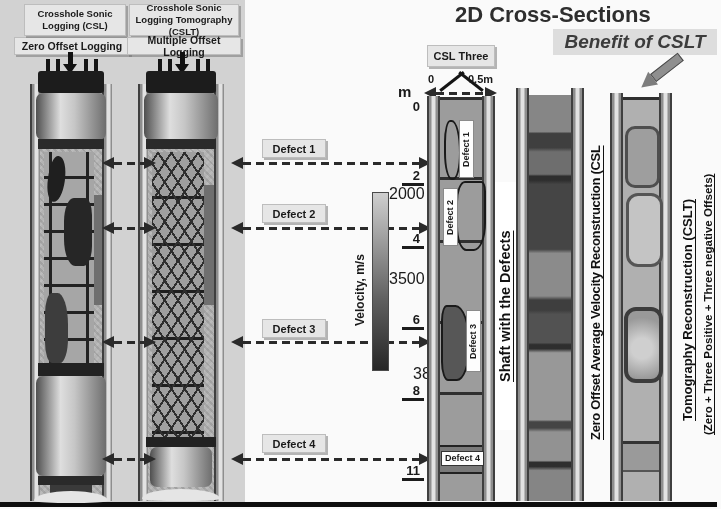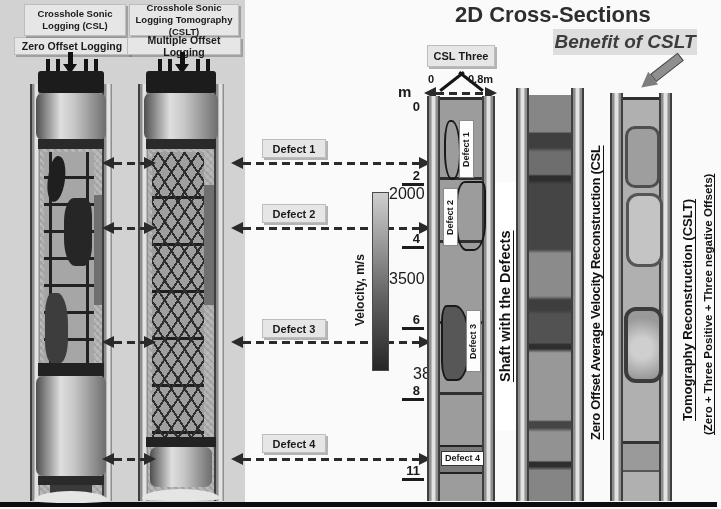--- a/index.html
+++ b/index.html
@@ -44,21 +44,21 @@
     <span>Crosshole Sonic Logging (CSL)</span>
   </div>
   <div class="abs box3d" style="left:129px;top:4px;width:108px;height:30px;font-size:9.5px;line-height:1.25;">
     <span>Crosshole Sonic Logging Tomography (CSLT)</span>
   </div>
   <div class="abs box3d" style="left:127px;top:37px;width:112px;height:16px;font-size:10.5px;">
     <span>Multiple Offset Logging</span>
   </div>
 
   <div class="abs" style="left:455px;top:2px;font-size:22px;font-weight:bold;color:#2e2e2e;">2D Cross-Sections</div>
-  <div class="abs" style="left:553px;top:29px;width:144px;height:26px;background:#dddddd;display:flex;align-items:center;justify-content:center;">
+  <div class="abs" style="left:553px;top:29px;width:164px;height:26px;background:#dddddd;display:flex;align-items:center;justify-content:center;">
     <span style="font-size:19px;font-weight:bold;font-style:italic;color:#3c3c3c;">Benefit of CSLT</span>
   </div>
 
   <div class="abs arrow" style="left:636px;top:64px;width:50px;height:16px;transform:rotate(142deg);">
     <div style="flex:1;height:8px;background:#8f8f8f;border:1px solid #4a4a4a;"></div>
     <div style="width:0;height:0;border-top:8px solid transparent;border-bottom:8px solid transparent;border-left:15px solid #7d7d7d;"></div>
   </div>
 
   <div class="abs soil" style="left:30px;top:84px;width:82px;height:417px;"></div>
   <div class="abs tube" style="left:30px;top:84px;width:10px;height:417px;"></div>
@@ -174,21 +174,21 @@
   <div class="tick" style="top:398px;"></div>
   <div class="dnum" style="left:396px;top:463px;">11</div>
   <div class="tick" style="top:478px;"></div>
 
   <div class="abs box3d" style="left:427px;top:45px;width:66px;height:20px;font-size:11px;">
     <span>CSL Three</span>
   </div>
   <div class="abs" style="left:437px;top:80px;width:30px;height:3px;background:#141414;transform:rotate(-38deg);"></div>
   <div class="abs" style="left:456px;top:80px;width:30px;height:3px;background:#141414;transform:rotate(38deg);"></div>
   <div class="abs" style="left:428px;top:73px;font-size:11px;font-weight:bold;">0</div>
-  <div class="abs" style="left:468px;top:73px;font-size:11px;font-weight:bold;">0.8m</div>
+  <div class="abs" style="left:468px;top:73px;font-size:11px;font-weight:bold;">0.5m</div>
   <div class="abs arrow" style="left:424px;top:87px;width:73px;height:12px;">
     <div class="ah-l"></div>
       <div class="dash"></div>
       <div class="ah-r"></div>
   </div>
 
   <div class="abs tube" style="left:427px;top:96px;width:13px;height:405px;"></div>
   <div class="abs tube" style="left:482px;top:96px;width:13px;height:405px;"></div>
   <div class="abs" style="left:440px;top:97px;width:42px;height:404px;background:#9c9c9c;">
     <div class="seg" style="top:0;"></div>

